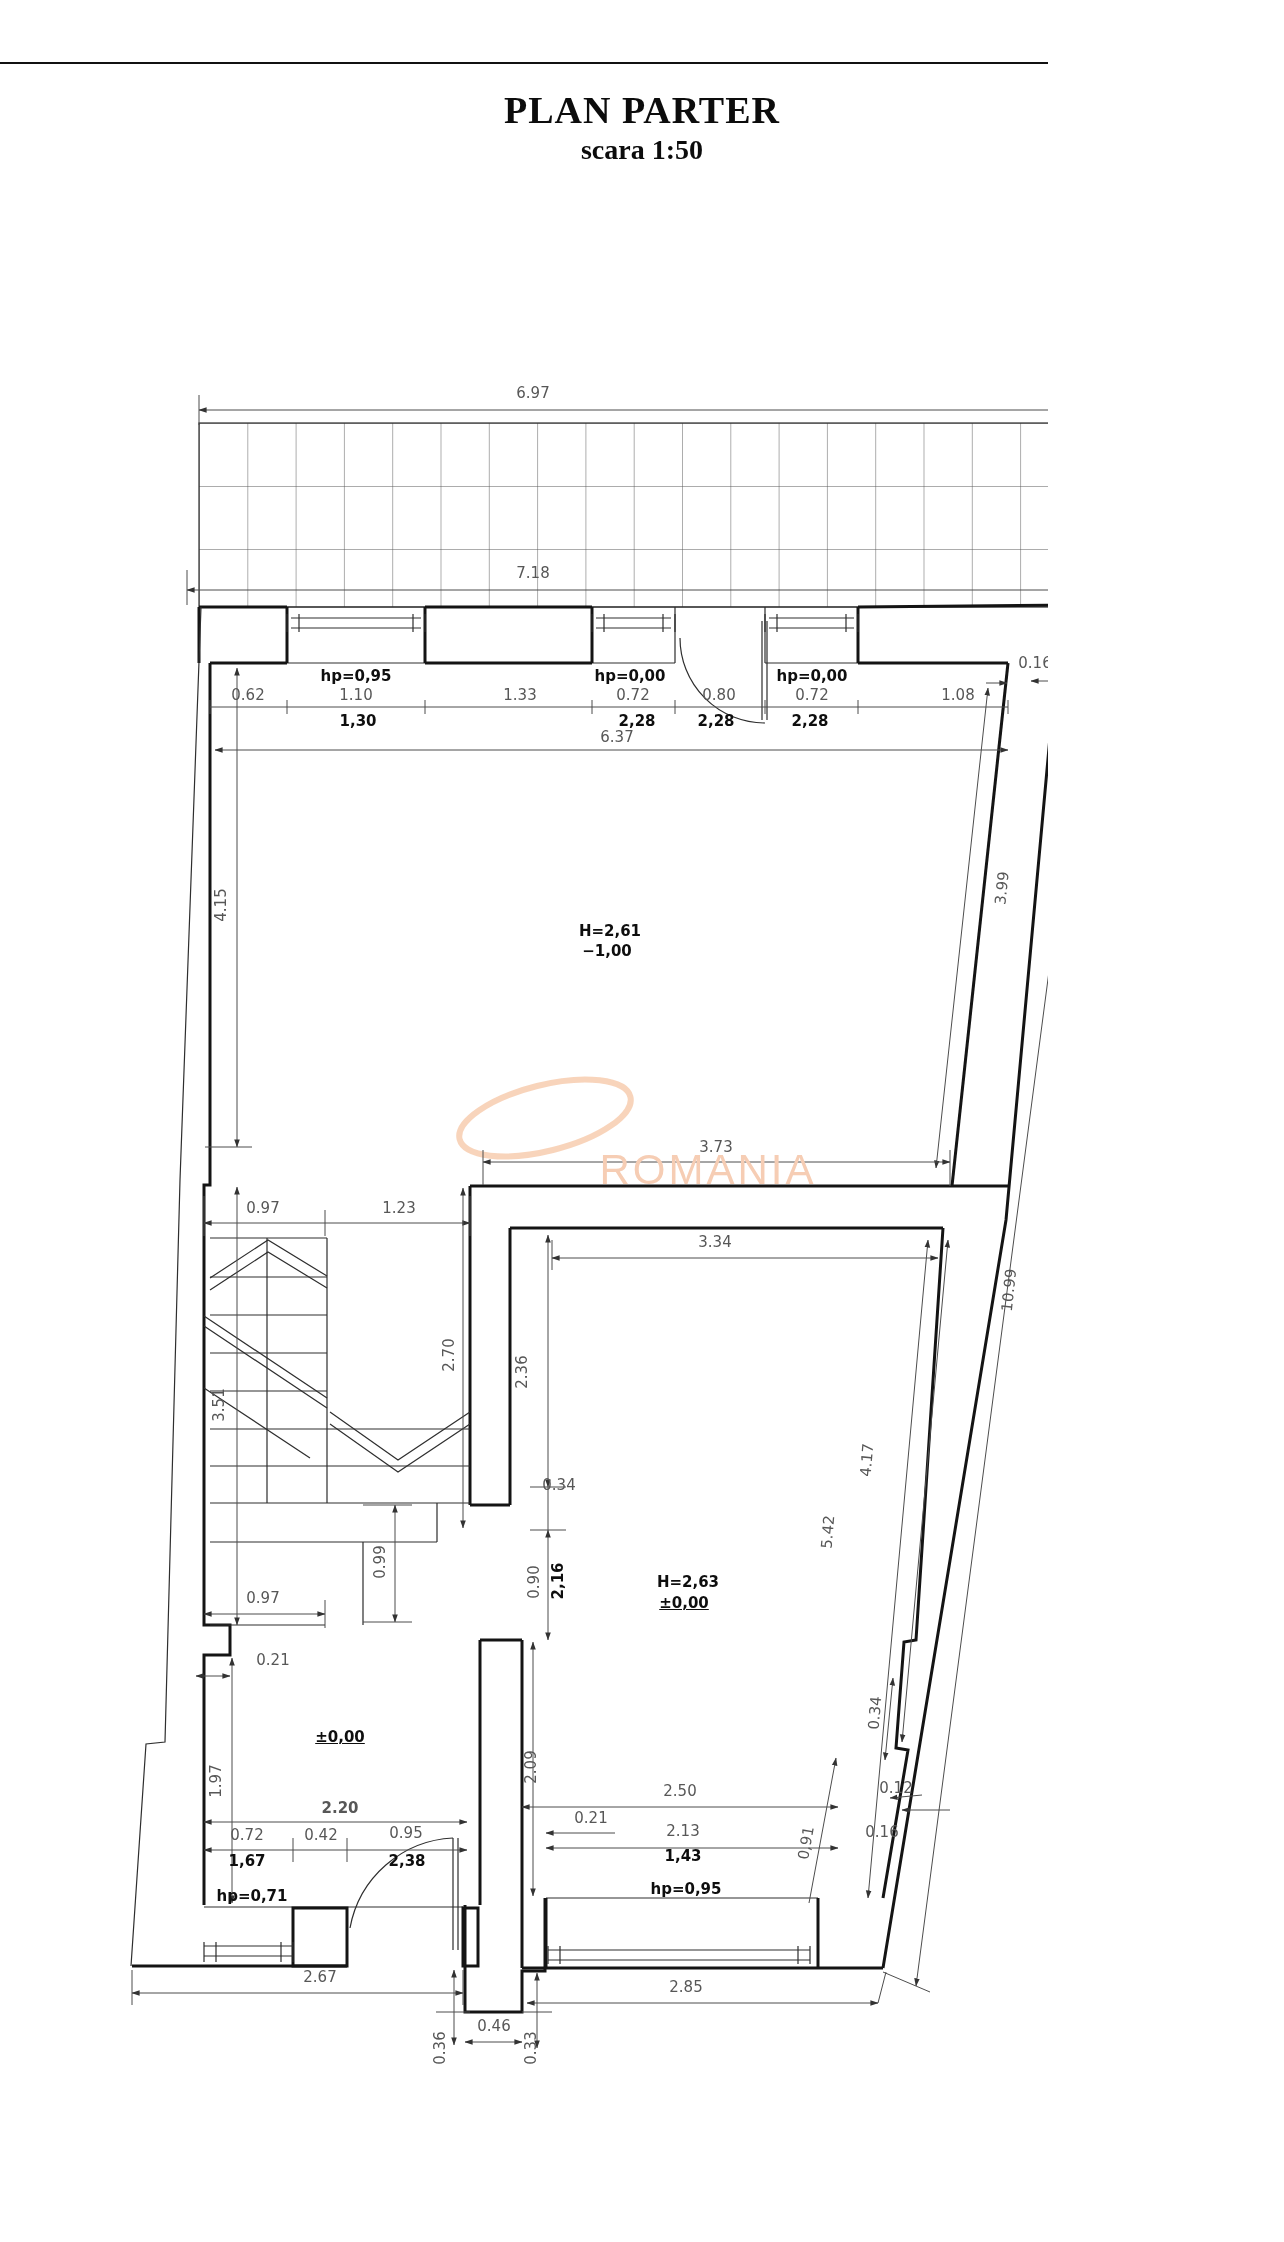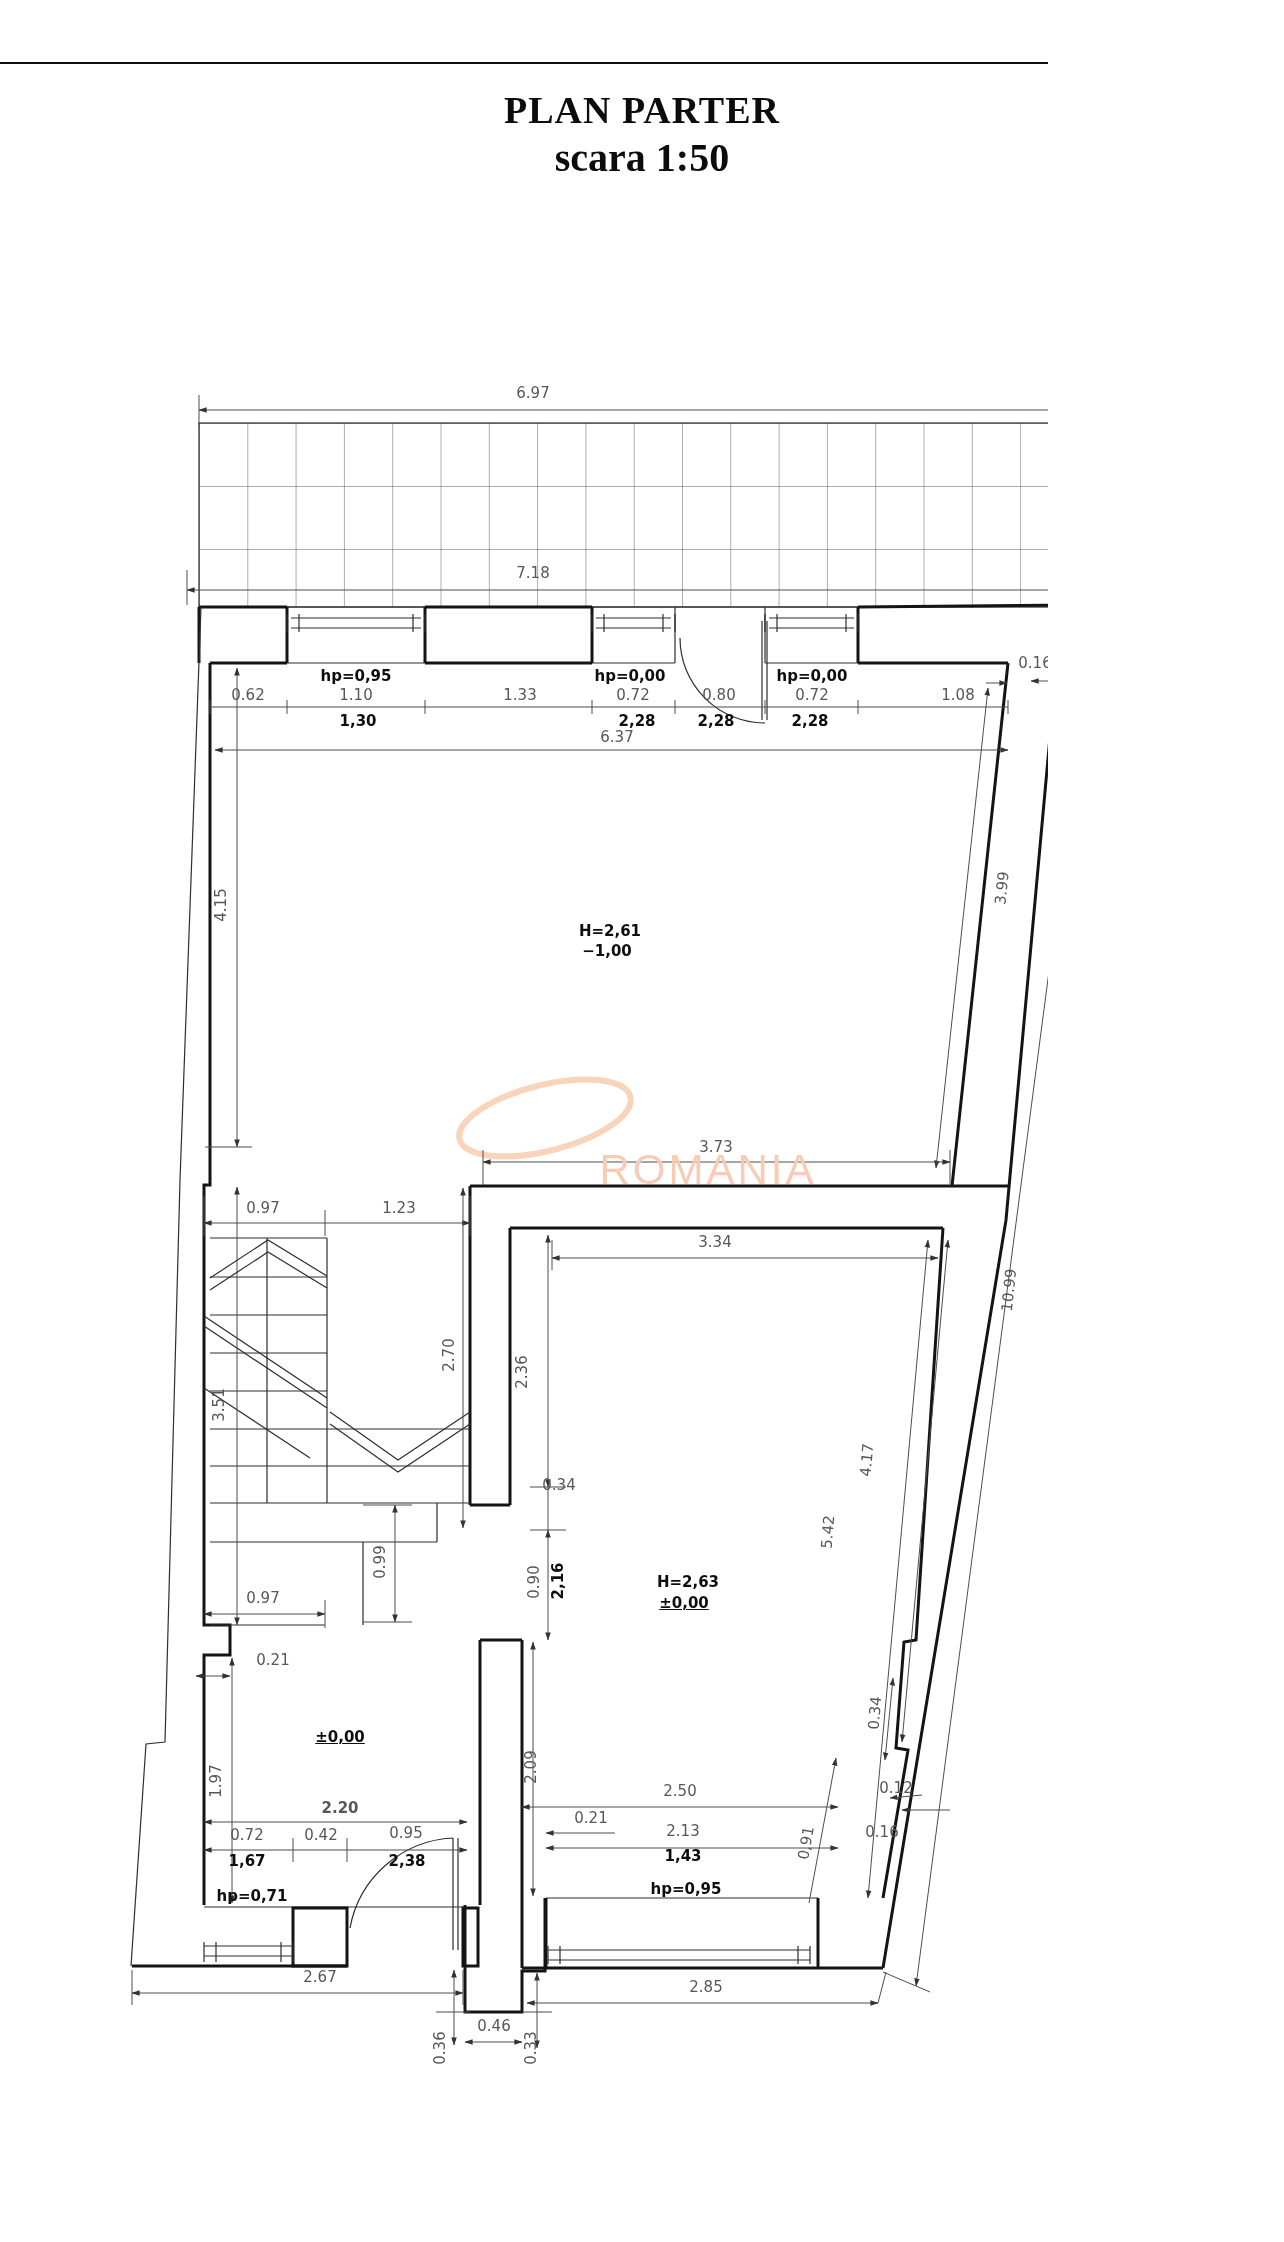--- a/index.html
+++ b/index.html
@@ -2,21 +2,21 @@
 <html><head>
 <meta charset="utf-8">
 <style>
   html,body{margin:0;padding:0;background:#fff;}
   #page{position:relative;width:1048px;height:2242px;background:#fff;overflow:hidden;
         font-family:"DejaVu Sans",sans-serif;}
   #toprule{position:absolute;left:0;top:62px;width:1284px;height:2px;background:#111;}
   #titleblock{position:absolute;left:0;top:88px;width:1284px;text-align:center;
               font-family:"Liberation Serif",serif;color:#0c0c0c;}
   #title-line1{display:block;font-size:38px;font-weight:bold;letter-spacing:1px;}
-  #title-line2{display:block;font-size:40px;font-weight:bold;margin-top:2px;}
+  #title-line2{display:block;font-size:28px;font-weight:bold;margin-top:2px;}
   #plan-svg{position:absolute;left:0;top:0;}
   #watermark-text{position:absolute;left:708px;top:1170px;transform:translate(-50%,-50%);
        font-size:42px;letter-spacing:3px;color:#f6cdb4;font-family:"Liberation Sans",sans-serif;
        font-weight:400;white-space:nowrap;}
   .lbl{position:absolute;font-size:15px;color:#575757;white-space:nowrap;
        transform:translate(-50%,-50%);}
   .lbl.b{color:#0e0e0e;font-weight:bold;}
   .lbl.u{text-decoration:underline;}
   .w{stroke:#141414;stroke-width:3;fill:none;}
   .t{stroke:#2e2e2e;stroke-width:1.2;fill:none;}
@@ -225,19 +225,19 @@
       <span class="lbl" style="left: 896px; top: 1788px;">0.12</span>
       <span class="lbl" style="left: 882px; top: 1832px;">0.16</span>
       <span class="lbl" style="left: 247px; top: 1835px;">0.72</span>
       <span class="lbl" style="left: 321px; top: 1835px;">0.42</span>
       <span class="lbl" style="left: 406px; top: 1833px;">0.95</span>
       <span class="lbl b" style="left: 247px; top: 1861px;">1,67</span>
       <span class="lbl b" style="left: 407px; top: 1861px;">2,38</span>
       <span class="lbl b" style="left: 252px; top: 1896px;">hp=0,71</span>
       <span class="lbl b" style="left: 686px; top: 1889px;">hp=0,95</span>
       <span class="lbl" style="left: 320px; top: 1977px;">2.67</span>
-      <span class="lbl" style="left: 706px; top: 1987px;">2.85</span>
+      <span class="lbl" style="left: 686px; top: 1987px;">2.85</span>
       <span class="lbl" style="left: 494px; top: 2026px; text-align: right;">0.46</span>
       <span class="lbl" style="left: 440px; top: 2048px; transform: translate(-50%, -50%) rotate(-90deg);">0.36</span>
       <span class="lbl" style="left: 531px; top: 2048px; transform: translate(-50%, -50%) rotate(-90deg);">0.33</span>
     </div>
 
 </div>
 
 </body></html>

